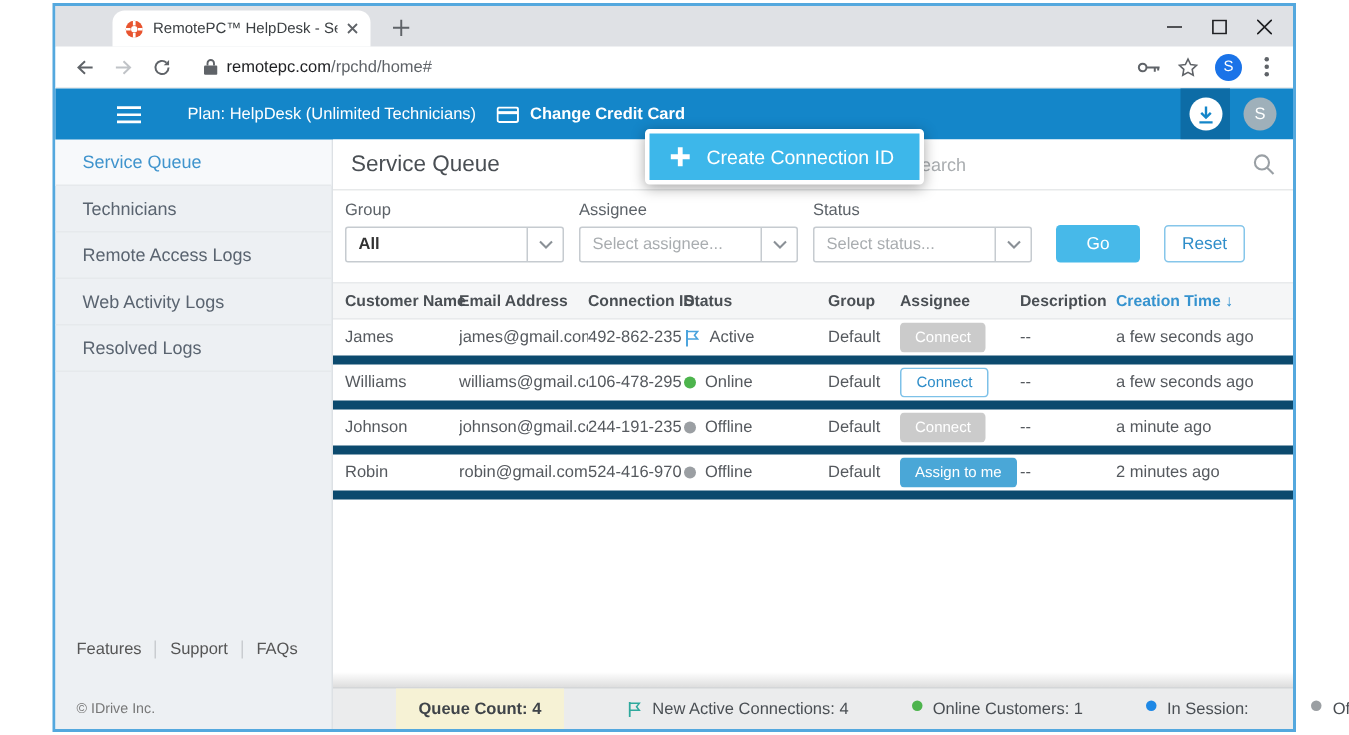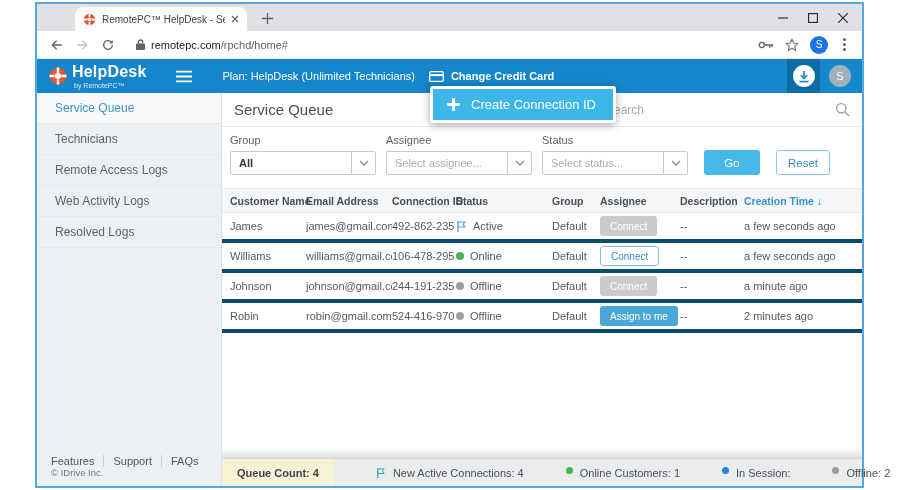--- a/index.html
+++ b/index.html
@@ -54,21 +54,21 @@
   .sidebar { width:185px; background:#edf0f3; border-right:1px solid #dde1e5; display:flex;
     flex-direction:column; flex:none; }
   .sb-item { height:31px; line-height:31px; padding-left:18px; font-size:12px; color:#5a6470;
     border-bottom:1px solid #e6e9ec; cursor:pointer; white-space:nowrap; }
   .sb-item.active { background:#f7f9fb; color:#4094cd; }
   .sb-footer { margin-top:auto; padding:0 0 8px 14px; }
   .sb-links { display:flex; align-items:flex-start; font-size:11px; color:#555; }
   .sb-links .link { padding:0 9px; border-right:1px solid #c9ccd0; cursor:pointer; }
   .sb-links .link:first-child { padding-left:0; }
   .sb-links .link:last-child { border-right:none; }
-  .sb-copy { font-size:9.5px; color:#777; margin-top:0; }
+  .sb-copy { font-size:9.5px; color:#777; margin-top:28px; }
 
   .content { flex:1; display:flex; flex-direction:column; background:#fff; position:relative; min-width:0; }
   .toolbar { height:34px; border-bottom:1px solid #e7e9ea; display:flex; align-items:center;
     padding:0 12px; flex:none; }
   .page-title { font-size:15px; color:#4a4f54; }
   .search { margin-left:auto; border:none; outline:none; font-size:12px; width:225px; color:#333;
     background:transparent; }
   .search::placeholder { color:#a9adb0; }
   .mag { display:flex; align-items:center; cursor:pointer; margin-left:4px; }
 
@@ -91,39 +91,39 @@
     font-size:11.5px; margin-left:6px; cursor:pointer; font-family:inherit; }
   .btn-reset { width:54px; height:25px; background:#fff; color:#2e8dc9; border:1px solid #86c6ea;
     border-radius:3px; font-size:11.5px; margin-left:6px; cursor:pointer; font-family:inherit; }
 
   .grid { display:grid; grid-template-columns:76px 86px 64px 96px 48px 80px 64px 1fr;
     align-items:center; padding:0 10px 0 8px; }
   .thead { height:25px; background:#f5f6f7; border-top:1px solid #e8eaec; border-bottom:1px solid #e8eaec;
     font-size:10.5px; font-weight:bold; color:#4a4f54; flex:none; }
   .th { cursor:pointer; white-space:nowrap; }
   .th.sorted { color:#3693cf; }
-  .trow { height:30px; border-bottom:4px solid #0c4a6e; font-size:11px; color:#55595e; flex:none; }
+  .trow { height:30px; border-bottom:6px solid #0c4a6e; font-size:11px; color:#55595e; flex:none; }
   .td { white-space:nowrap; overflow:hidden; }
   .status-cell { display:flex; align-items:center; gap:6px; }
   .dot { width:8px; height:8px; border-radius:50%; flex:none; }
   .dot.green { background:#4db44d; }
   .dot.gray { background:#9b9fa3; }
   .abtn { height:20px; border-radius:3px; font-size:10px; padding:0 10px; display:inline-flex;
     align-items:center; justify-content:center; border:none; cursor:pointer; font-family:inherit; white-space:nowrap; }
   .abtn.disabled { background:#cbcbcb; color:#fff; }
   .abtn.outline { background:#fff; border:1px solid #7dc1e8; color:#2e8dc9; }
   .abtn.primary { background:#4aa7d7; color:#fff; }
 
   .filler { flex:1; position:relative; }
   .filler::after { content:""; position:absolute; left:0; right:0; bottom:0; height:10px;
     background:linear-gradient(to bottom, rgba(0,0,0,0), rgba(0,0,0,.13)); }
   .statusbar { height:28px; background:#ebeced; border-top:1px solid #d4d6d8; display:flex;
     align-items:center; font-size:11px; color:#4a4f54; flex:none; }
   .queue-chip { height:100%; background:#f6f2d5; display:flex; align-items:center; padding:0 15px;
-    font-weight:bold; color:#3f4449; white-space:nowrap; }
+    font-weight:bold; color:#3f4449; white-space:nowrap;margin-left:42px; }
   .stat-item { display:flex; align-items:flex-start; gap:7px; margin-left:42px; white-space:nowrap; }
   .stat-item .sdot { width:7px; height:7px; border-radius:50%; flex:none; }
   .sdot.green { background:#4db44d; }
   .sdot.blue { background:#1e88e5; }
   .sdot.gray { background:#9b9fa3; }
 </style>
 </head>
 <body>
 
 <div class="window">
@@ -203,33 +203,20 @@
       </span>
     <span class="chrome-avatar">S</span>
     <span class="vdots">
         <i></i>
         <i></i>
         <i></i>
       </span>
   </div>
 
   <div class="appheader">
-    <div class="logo">
-      <svg width="18" height="18" viewBox="0 0 16 16">
-          <circle cx="8" cy="8" r="7.4" fill="#e8542f"></circle>
-          <g stroke="#fff" stroke-width="2.2">
-            <path d="M8 .5v4.5M8 11v4.5M.5 8h4.5M11 8h4.5"></path>
-          </g>
-          <circle cx="8" cy="8" r="2.7" fill="#fff"></circle>
-        </svg>
-      <div class="logo-txt">
-        <span class="logo-name">HelpDesk</span>
-        <span class="logo-by">by RemotePC™</span>
-      </div>
-    </div>
     <span class="hamburger">
         <svg width="18" height="13" viewBox="0 0 18 13">
           <path d="M1 1.7h16M1 6.5h16M1 11.3h16" stroke="#fff" stroke-width="1.8"></path>
         </svg>
       </span>
     <span class="plan">Plan: HelpDesk (Unlimited Technicians)</span>
     <div class="changecard">
       <svg width="15" height="11" viewBox="0 0 15 11">
           <rect x=".7" y=".7" width="13.6" height="9.6" rx="1.2" fill="none" stroke="#fff" stroke-width="1.3"></rect>
           <rect x=".7" y="3.1" width="13.6" height="2" fill="#fff"></rect>

